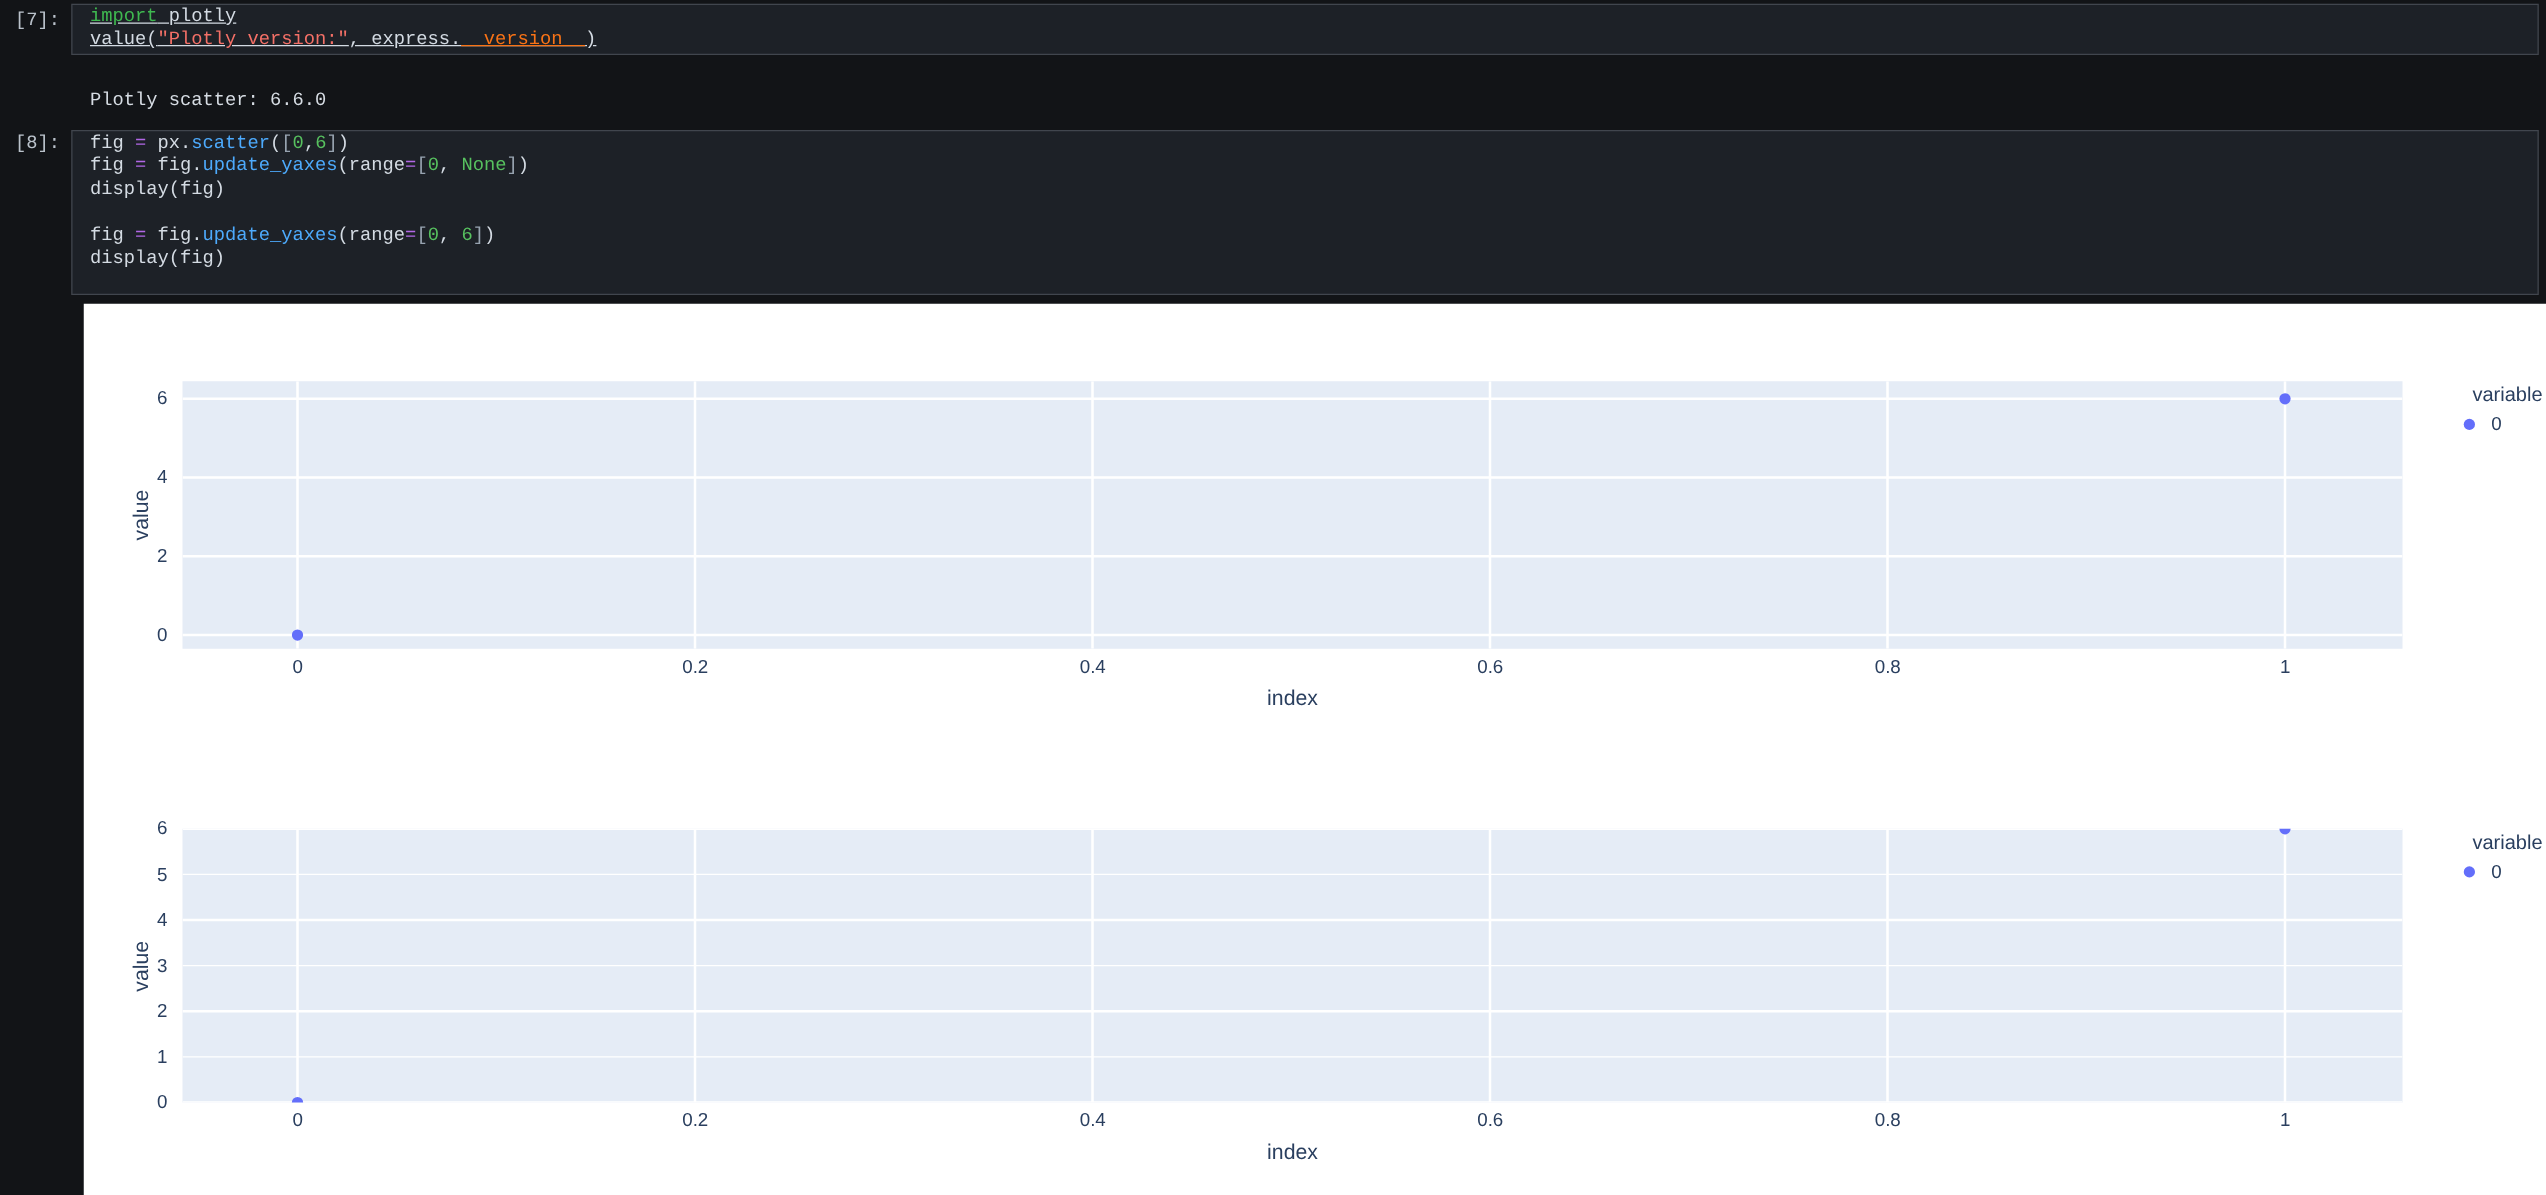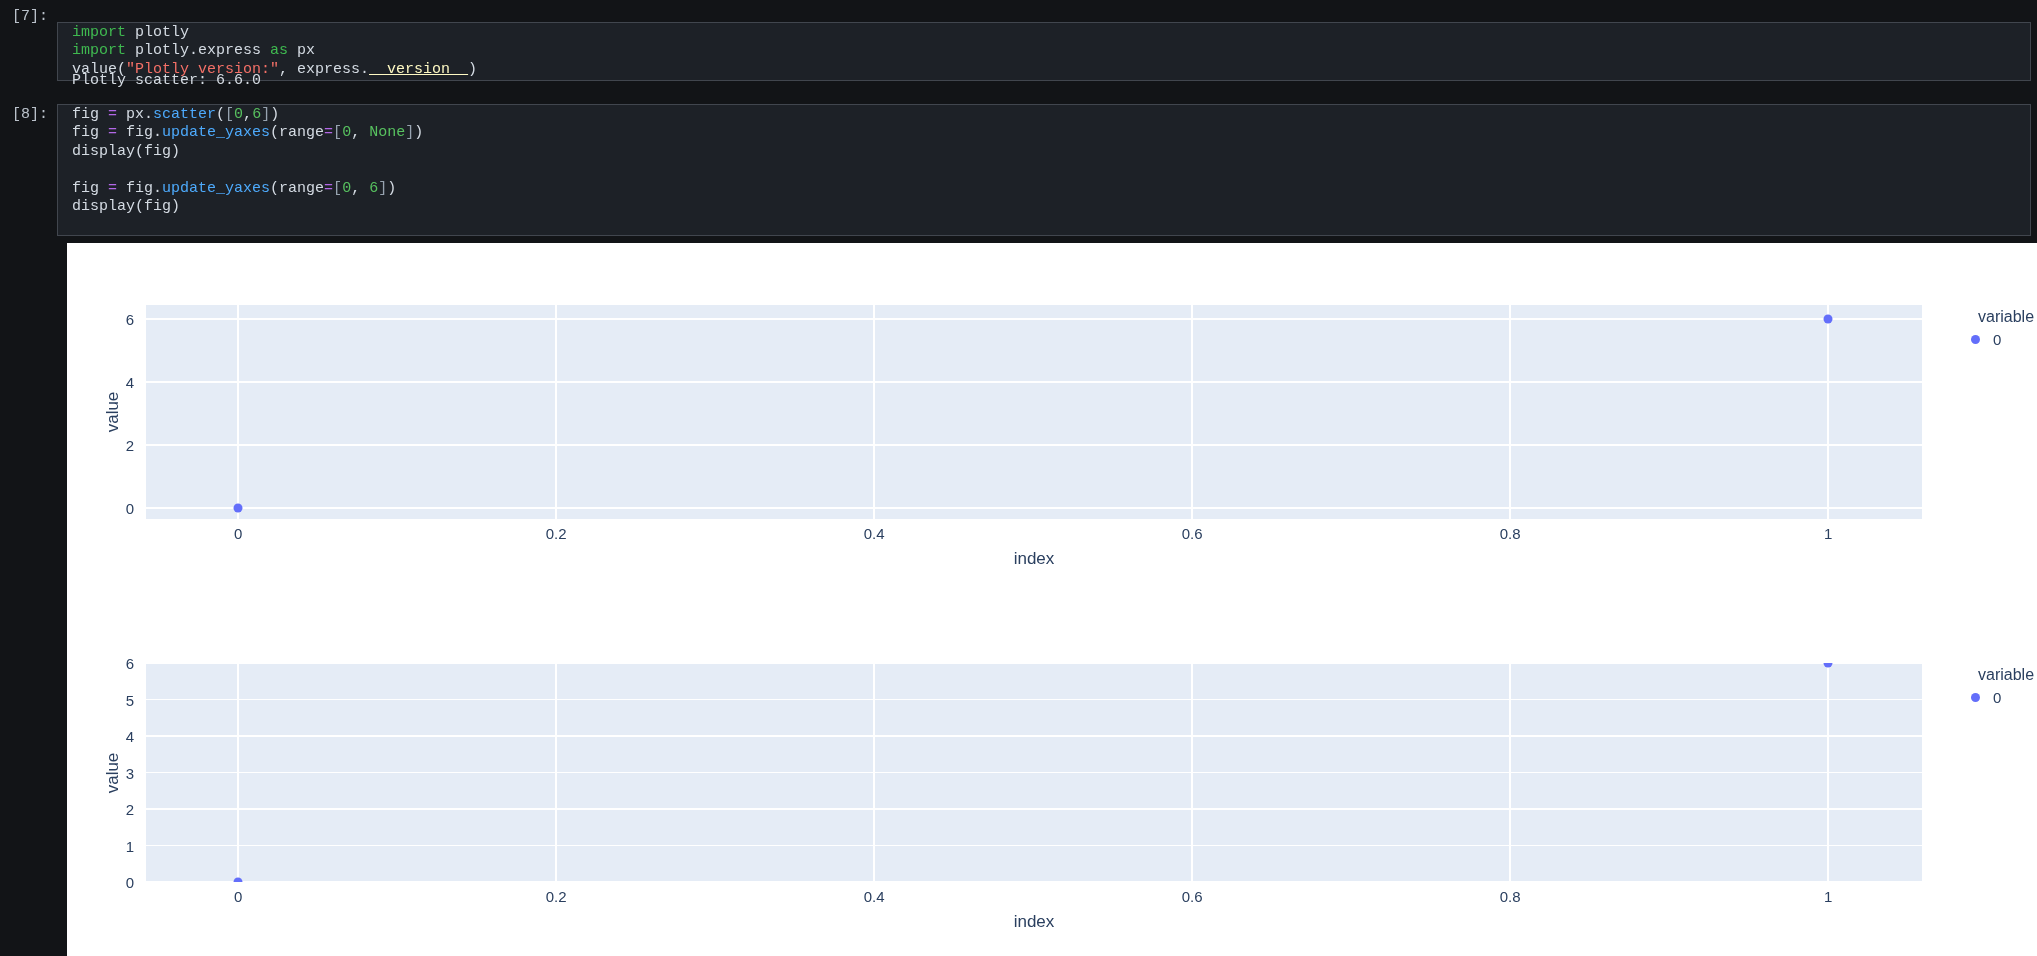--- a/index.html
+++ b/index.html
@@ -9,21 +9,21 @@
   .exec-label{position:absolute;left:0;width:48px;text-align:right;
       font-family:"Liberation Mono","DejaVu Sans Mono",monospace;font-size:15px;color:#bac2cb;}
   .code-block{position:absolute;left:57px;right:6px;background:#1d2127;border:1px solid #41464e;
       font-family:"Liberation Mono","DejaVu Sans Mono",monospace;font-size:15px;color:#d4dbe3;
       padding:1px 14px;box-sizing:border-box;}
   .code-line{height:18.4px;line-height:18.4px;white-space:pre;}
   .tok-pln{color:#d4dbe3;}
   .tok-kw{color:#3fb950;}
   .tok-str{color:#f47067;}
   .tok-fn{color:#4daafc;}
-  .tok-fnu{color:#fef9c3;text-decoration:underline;}
+  .tok-fnu{color:#f97316;text-decoration:underline;}
   .tok-op{color:#b267e6;}
   .tok-num{color:#57c15f;}
   .tok-brk{color:#97a3b0;}
   .cell-output{position:absolute;left:72px;
       font-family:"Liberation Mono","DejaVu Sans Mono",monospace;font-size:15px;color:#d6dce3;}
   
   #output-canvas{position:absolute;left:67px;top:243px;right:0;bottom:0;background:#ffffff;}
   .figure{position:absolute;inset:0;}
   .plot-area{position:absolute;background:#e5ecf6;overflow:hidden;cursor:crosshair;}
   .gridline-v{position:absolute;top:0;bottom:0;background:#ffffff;}
@@ -40,23 +40,22 @@
   .legend-item{display:flex;align-items:center;height:20px;margin-top:2px;cursor:pointer;}
   .legend-marker{width:9px;height:9px;border-radius:50%;margin-left:19px;}
   .legend-label{font-size:15px;margin-left:13px;}
 </style>
 </head>
 <body>
 
 <div id="stage">
 
   <div class="exec-label" style="top:8px;">[7]:</div>
-  <div class="code-block" style="top:22px;">
+  <div class="code-block" style="top:3px;text-decoration:underline;">
       <div class="code-line"><span class="tok-kw">import</span><span class="tok-pln"> plotly</span></div>
-      <div class="code-line"><span class="tok-kw">import</span><span class="tok-pln"> plotly.express </span><span class="tok-kw">as</span><span class="tok-pln"> px</span></div>
       <div class="code-line"><span class="tok-pln">value(</span><span class="tok-str">"Plotly version:"</span><span class="tok-pln">, express.</span><span class="tok-fnu">__version__</span><span class="tok-pln">)</span></div>
     </div>
   <div class="cell-output" style="top:72px;">Plotly scatter: 6.6.0</div>
 
   <div class="exec-label" style="top:106px;">[8]:</div>
   <div class="code-block" style="top:104px;padding-bottom:19px;">
       <div class="code-line"><span class="tok-pln">fig </span><span class="tok-op">=</span><span class="tok-pln"> px.</span><span class="tok-fn">scatter</span><span class="tok-pln">(</span><span class="tok-brk">[</span><span class="tok-num">0</span><span class="tok-pln">,</span><span class="tok-num">6</span><span class="tok-brk">]</span><span class="tok-pln">)</span></div>
       <div class="code-line"><span class="tok-pln">fig </span><span class="tok-op">=</span><span class="tok-pln"> fig.</span><span class="tok-fn">update_yaxes</span><span class="tok-pln">(range</span><span class="tok-op">=</span><span class="tok-brk">[</span><span class="tok-num">0</span><span class="tok-pln">, </span><span class="tok-num">None</span><span class="tok-brk">]</span><span class="tok-pln">)</span></div>
       <div class="code-line"><span class="tok-pln">display(fig)</span></div>
       <div class="code-line">&nbsp;</div>

